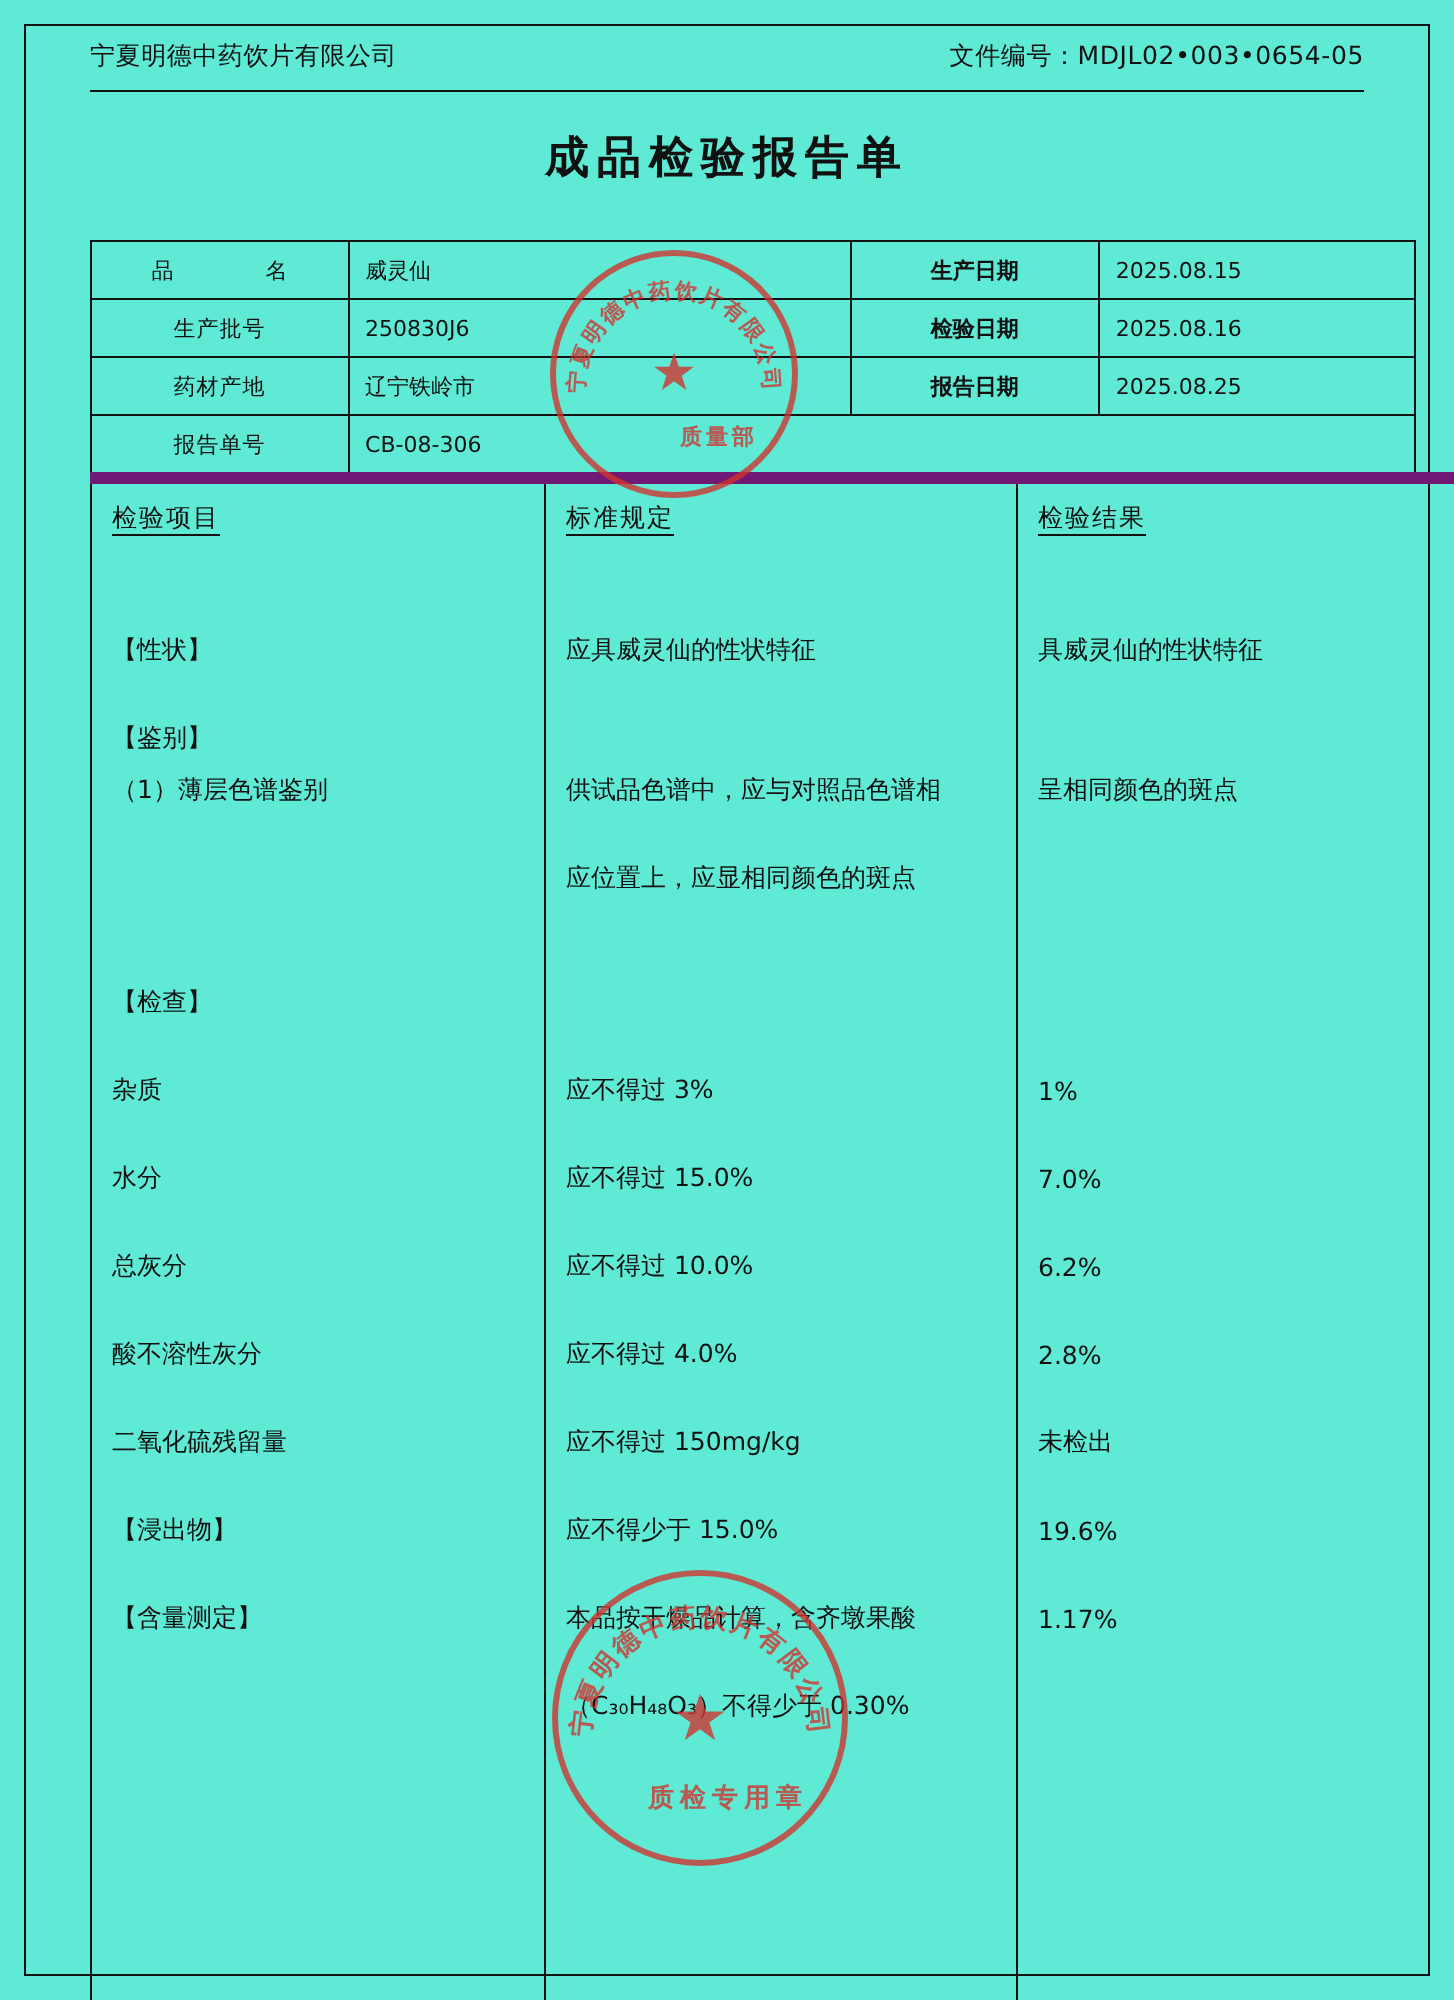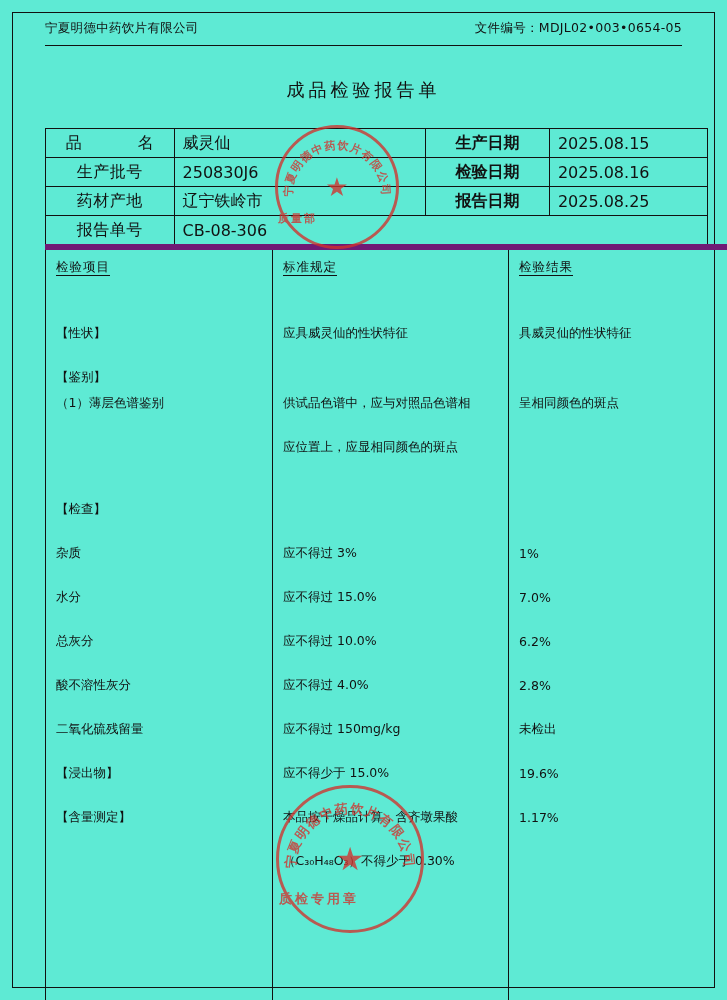--- a/index.html
+++ b/index.html
@@ -46,31 +46,31 @@
   }
   .doc-header .company { white-space: nowrap; }
   .doc-header .code { white-space: nowrap; }
   .rule {
     border-bottom: 1px solid #111;
     width: 637px;
     margin-top: 2px;
   }
   .title {
     text-align: center;
-    font-size: 18px;
-    font-weight: normal;
+    font-size: 22px;
+    font-weight: bold;
     letter-spacing: 4px;
-    margin-top: 32px;
+    margin-top: 18px;
     margin-bottom: 26px;
     color: #111;
   }
   table.meta {
     border-collapse: collapse;
     width: 663px;
-    font-size: 16px;
+    font-size: 11px;
     table-layout: fixed;
   }
   table.meta td {
     border: 1px solid #111;
     height: 28px;
     padding: 0 8px;
     vertical-align: middle;
     color: #111;
   }
   td.label {
@@ -133,22 +133,22 @@
     position: absolute;
     left: 50%;
     top: 50%;
     transform: translate(-50%, -50%);
     color: #d2322d;
     line-height: 1;
   }
   .stamp .bottom-text {
     position: absolute;
     left: 0;
-    right: 0;
-    text-align: left;
+    right: 17px;
+    text-align: right;
     letter-spacing: 3px;
     font-weight: bold;
   }
   .stamp .arc {
     position: absolute;
     left: 0;
     top: 0;
     width: 100%;
     height: 100%;
   }

